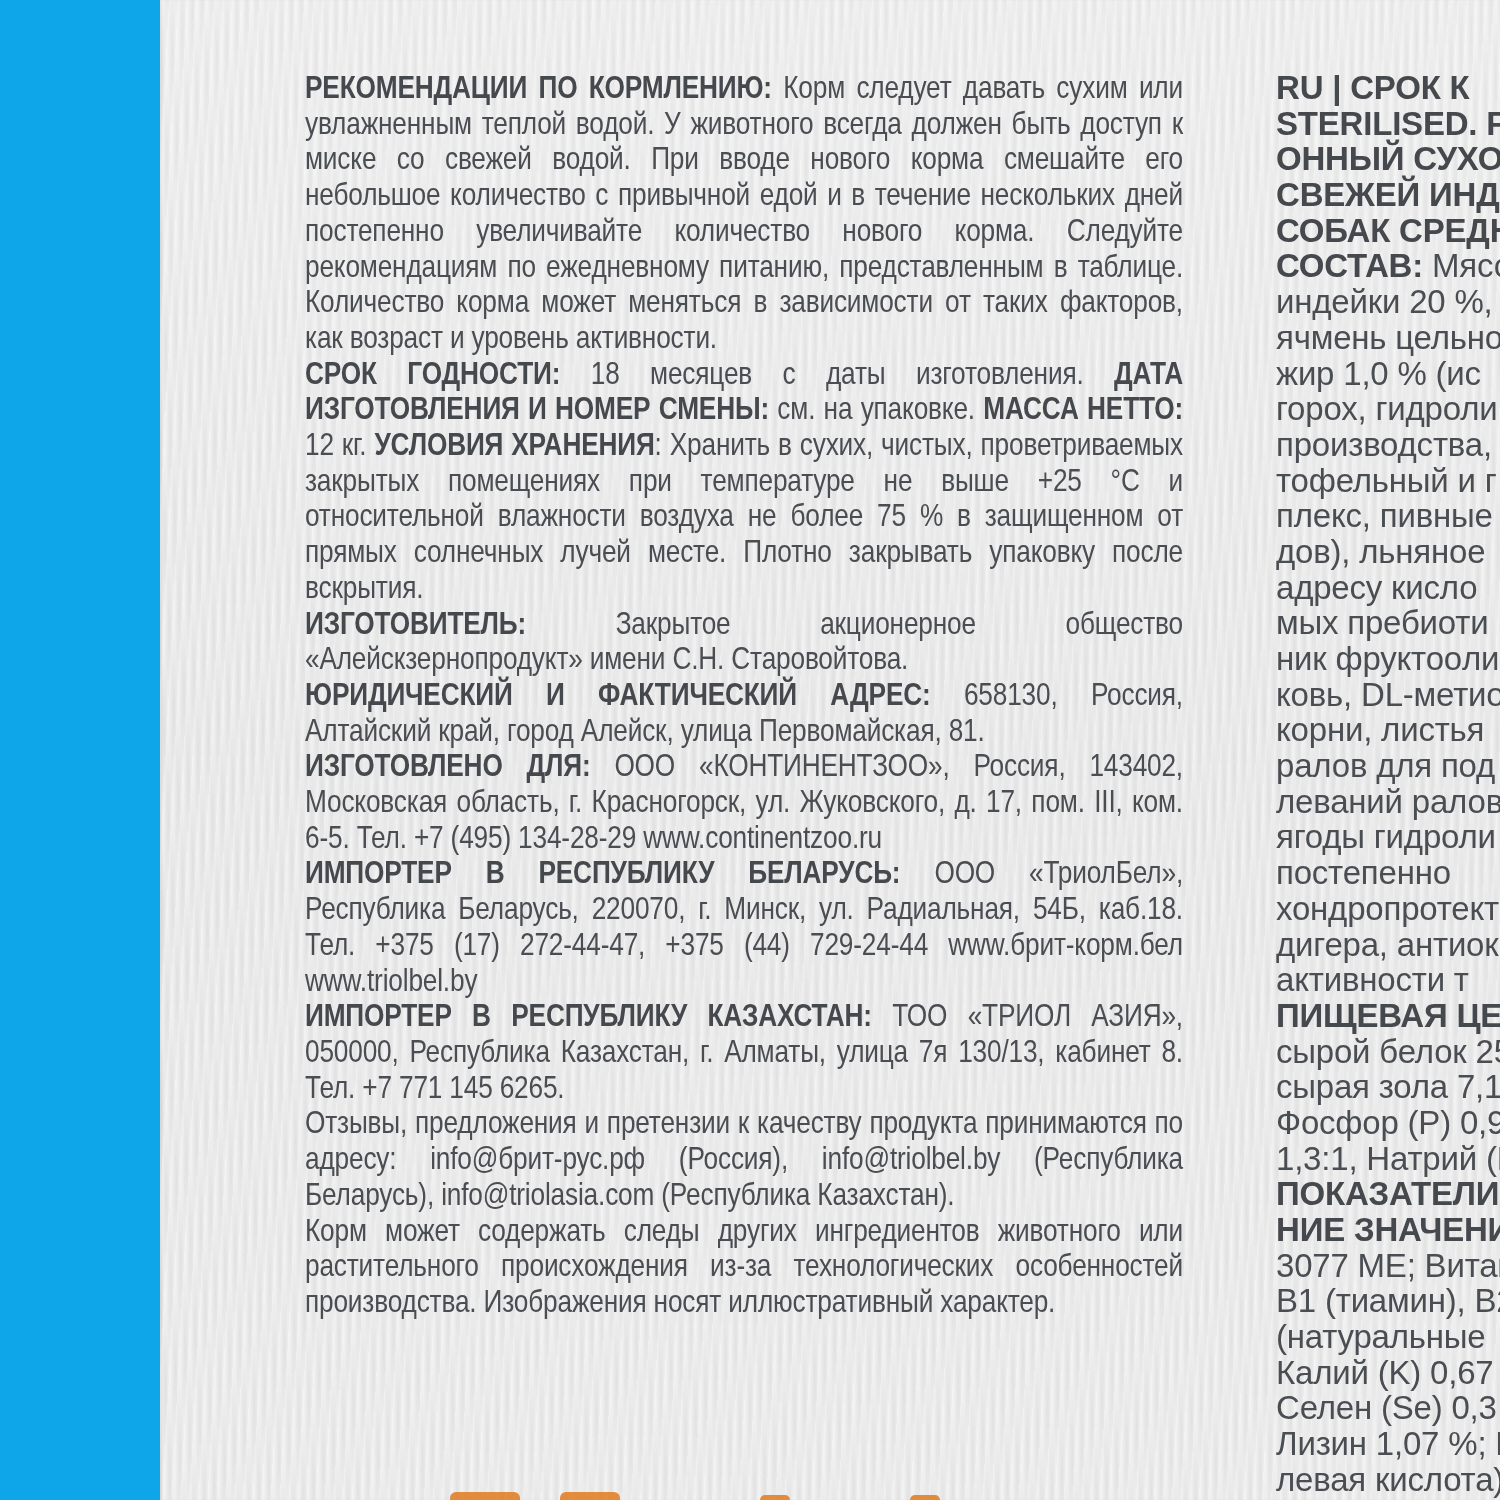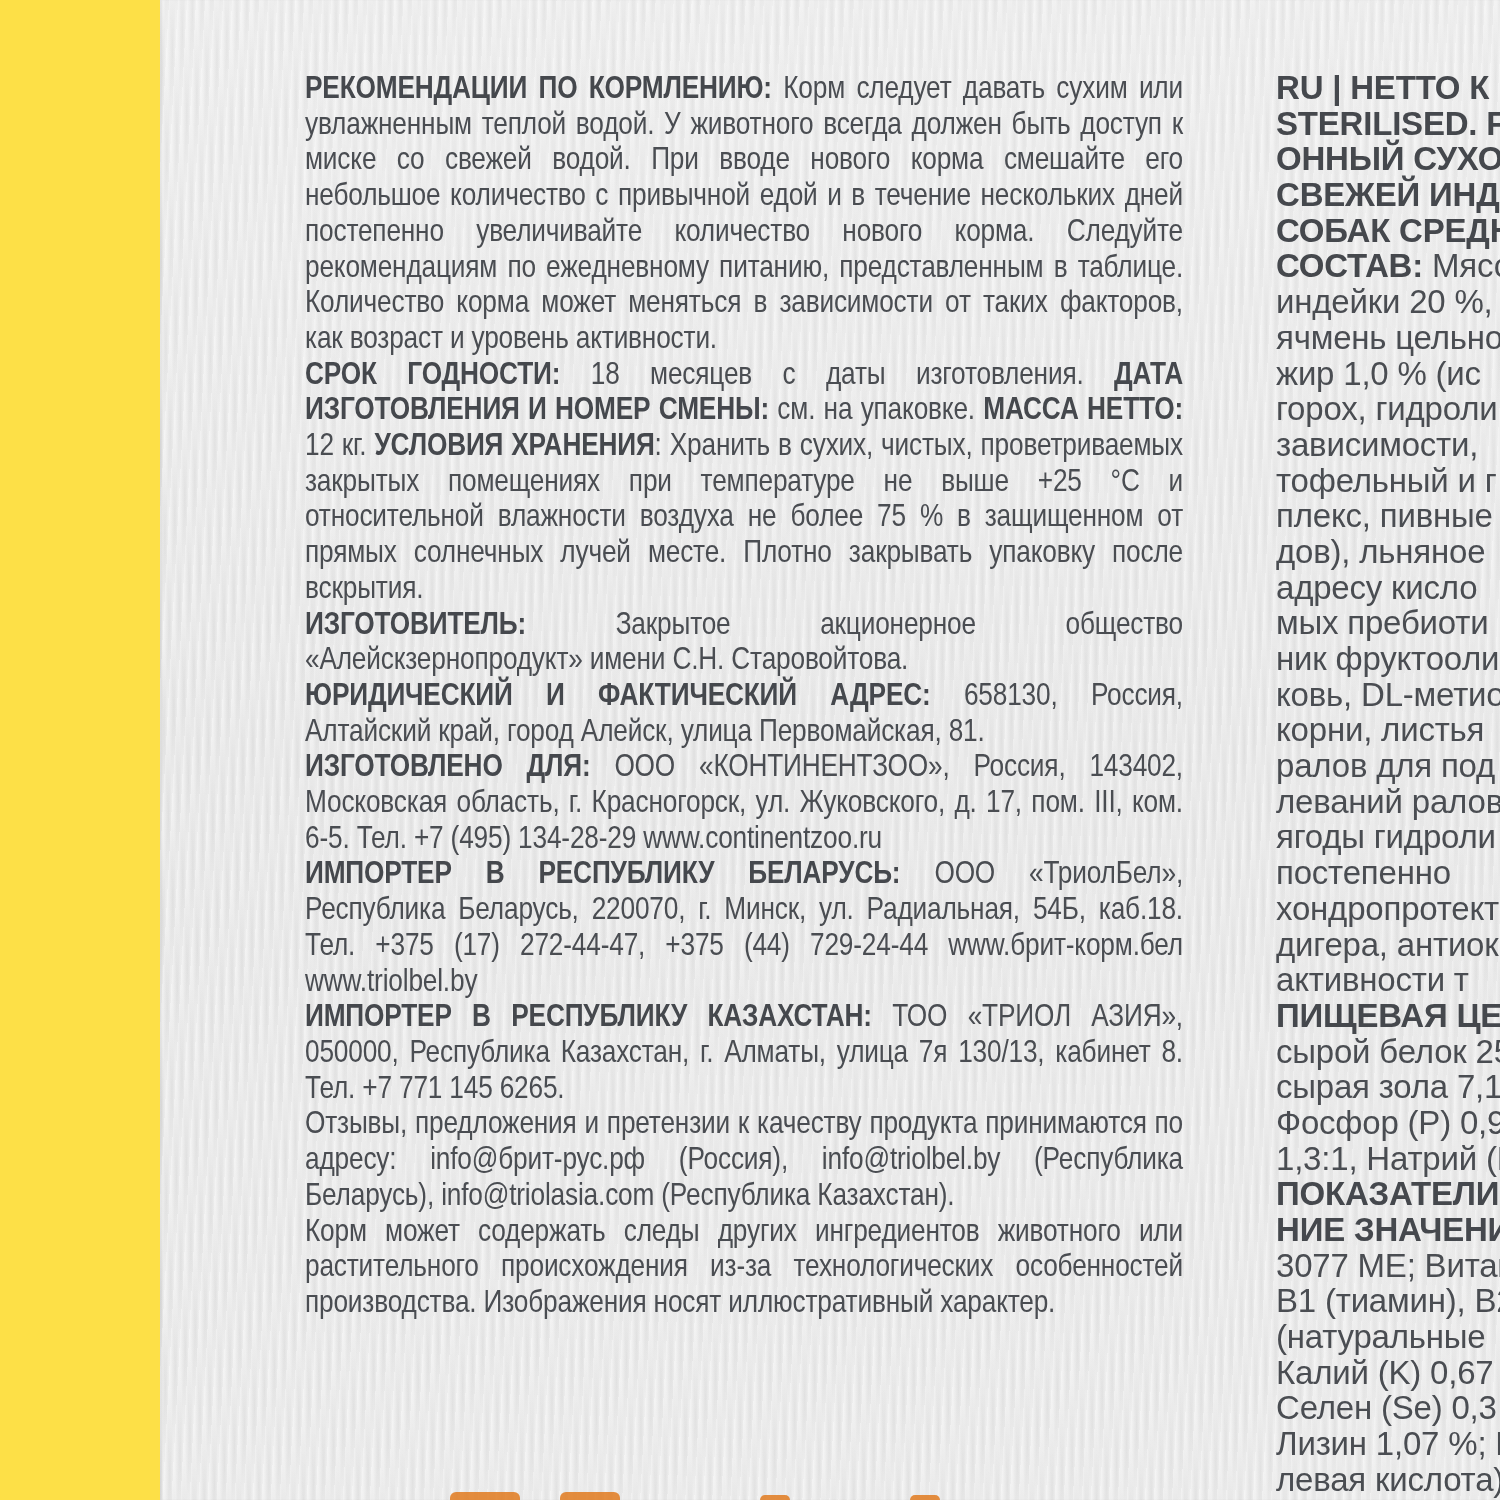--- a/index.html
+++ b/index.html
@@ -8,21 +8,21 @@
     width: 1500px;
     height: 1500px;
     overflow: hidden;
     background: #ffffff;
   }
   #stage {
     position: relative;
     width: 1500px;
     height: 1500px;
     overflow: hidden;
-    background: #fde047;
+    background: #0ea5e9;
   }
   #paper {
     position: absolute;
     left: 160px;
     top: 0;
     width: 1340px;
     height: 1500px;
     background-color: #ececec;
     background-image:
       repeating-linear-gradient(93deg, rgba(255,255,255,0.35) 0px, rgba(255,255,255,0.0) 3px, rgba(0,0,0,0.025) 6px, rgba(255,255,255,0.0) 9px),
@@ -85,31 +85,31 @@
       <p><b>ИЗГОТОВИТЕЛЬ:</b><span> Закрытое акционерное общество «Алейскзернопродукт» имени С.Н. Старовойтова.</span></p>
       <p><b>ЮРИДИЧЕСКИЙ И ФАКТИЧЕСКИЙ АДРЕС:</b><span> 658130, Россия, Алтайский край, город Алейск, улица Первомайская, 81.</span></p>
       <p><b>ИЗГОТОВЛЕНО ДЛЯ:</b><span> ООО «КОНТИНЕНТЗОО», Россия, 143402, Московская область, г. Красногорск, ул. Жуковского, д. 17, пом. III, ком. 6-5. Тел. +7 (495) 134-28-29 www.continentzoo.ru</span></p>
       <p><b>ИМПОРТЕР В РЕСПУБЛИКУ БЕЛАРУСЬ:</b><span> ООО «ТриолБел», Республика Беларусь, 220070, г. Минск, ул. Радиальная, 54Б, каб.18. Тел. +375 (17) 272-44-47, +375 (44) 729-24-44 www.брит-корм.бел    www.triolbel.by</span></p>
       <p><b>ИМПОРТЕР В РЕСПУБЛИКУ КАЗАХСТАН:</b><span> ТОО «ТРИОЛ АЗИЯ», 050000, Республика Казахстан, г. Алматы, улица 7я 130/13, кабинет 8. Тел. +7 771 145 6265.</span></p>
       <p><span>Отзывы, предложения и претензии к качеству продукта принимаются по адресу: info@брит-рус.рф (Россия), info@triolbel.by (Республика Беларусь), info@triolasia.com (Республика Казахстан).</span></p>
       <p><span>Корм может содержать следы других ингредиентов животного или растительного происхождения из-за технологических особенностей производства. Изображения носят иллюстративный характер.</span></p>
     </div>
 
   <div id="col-right" class="col">
-      <span class="line"><b>RU   |   НЕТТО К</b></span>
+      <span class="line"><b>RU   |   СРОК К</b></span>
       <span class="line"><b>STERILISED. FR</b></span>
       <span class="line"><b>ОННЫЙ   СУХО</b></span>
       <span class="line"><b>СВЕЖЕЙ ИНДЕ</b></span>
       <span class="line"><b>СОБАК СРЕДН</b></span>
       <span class="line"><b>СОСТАВ:</b><span> Мясо</span></span>
       <span class="line"><span>индейки 20 %, с</span></span>
       <span class="line"><span>ячмень цельно</span></span>
       <span class="line"><span>жир 1,0 % (ис</span></span>
       <span class="line"><span>горох, гидроли</span></span>
-      <span class="line"><span>зависимости,</span></span>
+      <span class="line"><span>производства,</span></span>
       <span class="line"><span>тофельный и г</span></span>
       <span class="line"><span>плекс,  пивные</span></span>
       <span class="line"><span>дов),   льняное</span></span>
       <span class="line"><span>адресу  кисло</span></span>
       <span class="line"><span>мых  пребиоти</span></span>
       <span class="line"><span>ник фруктоoли</span></span>
       <span class="line"><span>ковь, DL-метио</span></span>
       <span class="line"><span>корни, листья</span></span>
       <span class="line"><span>ралов для под</span></span>
       <span class="line"><span>леваний    ралов</span></span>

